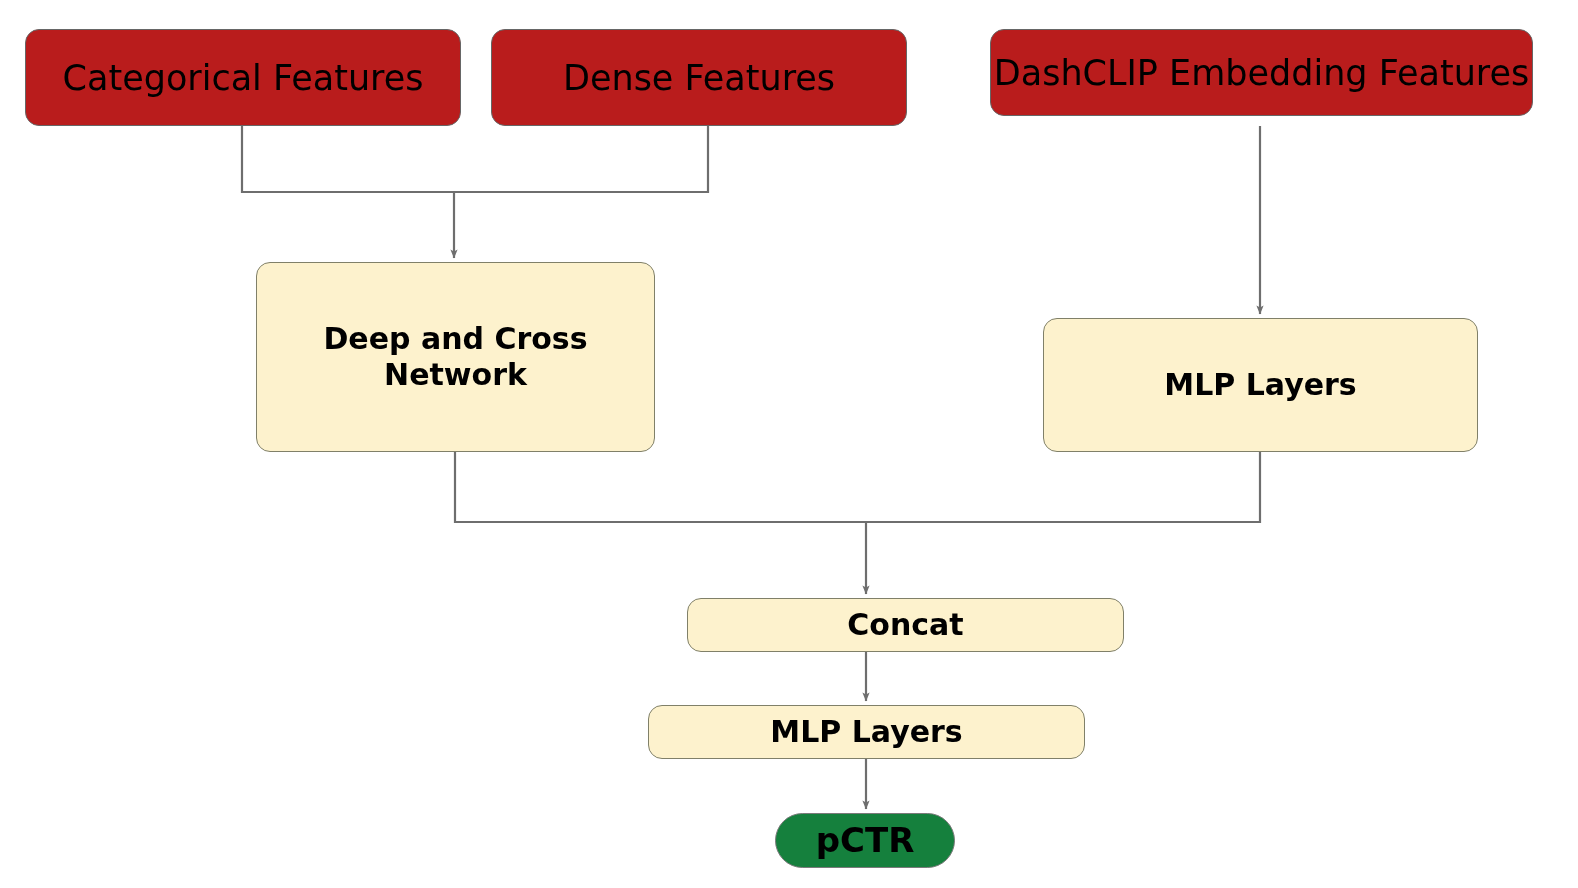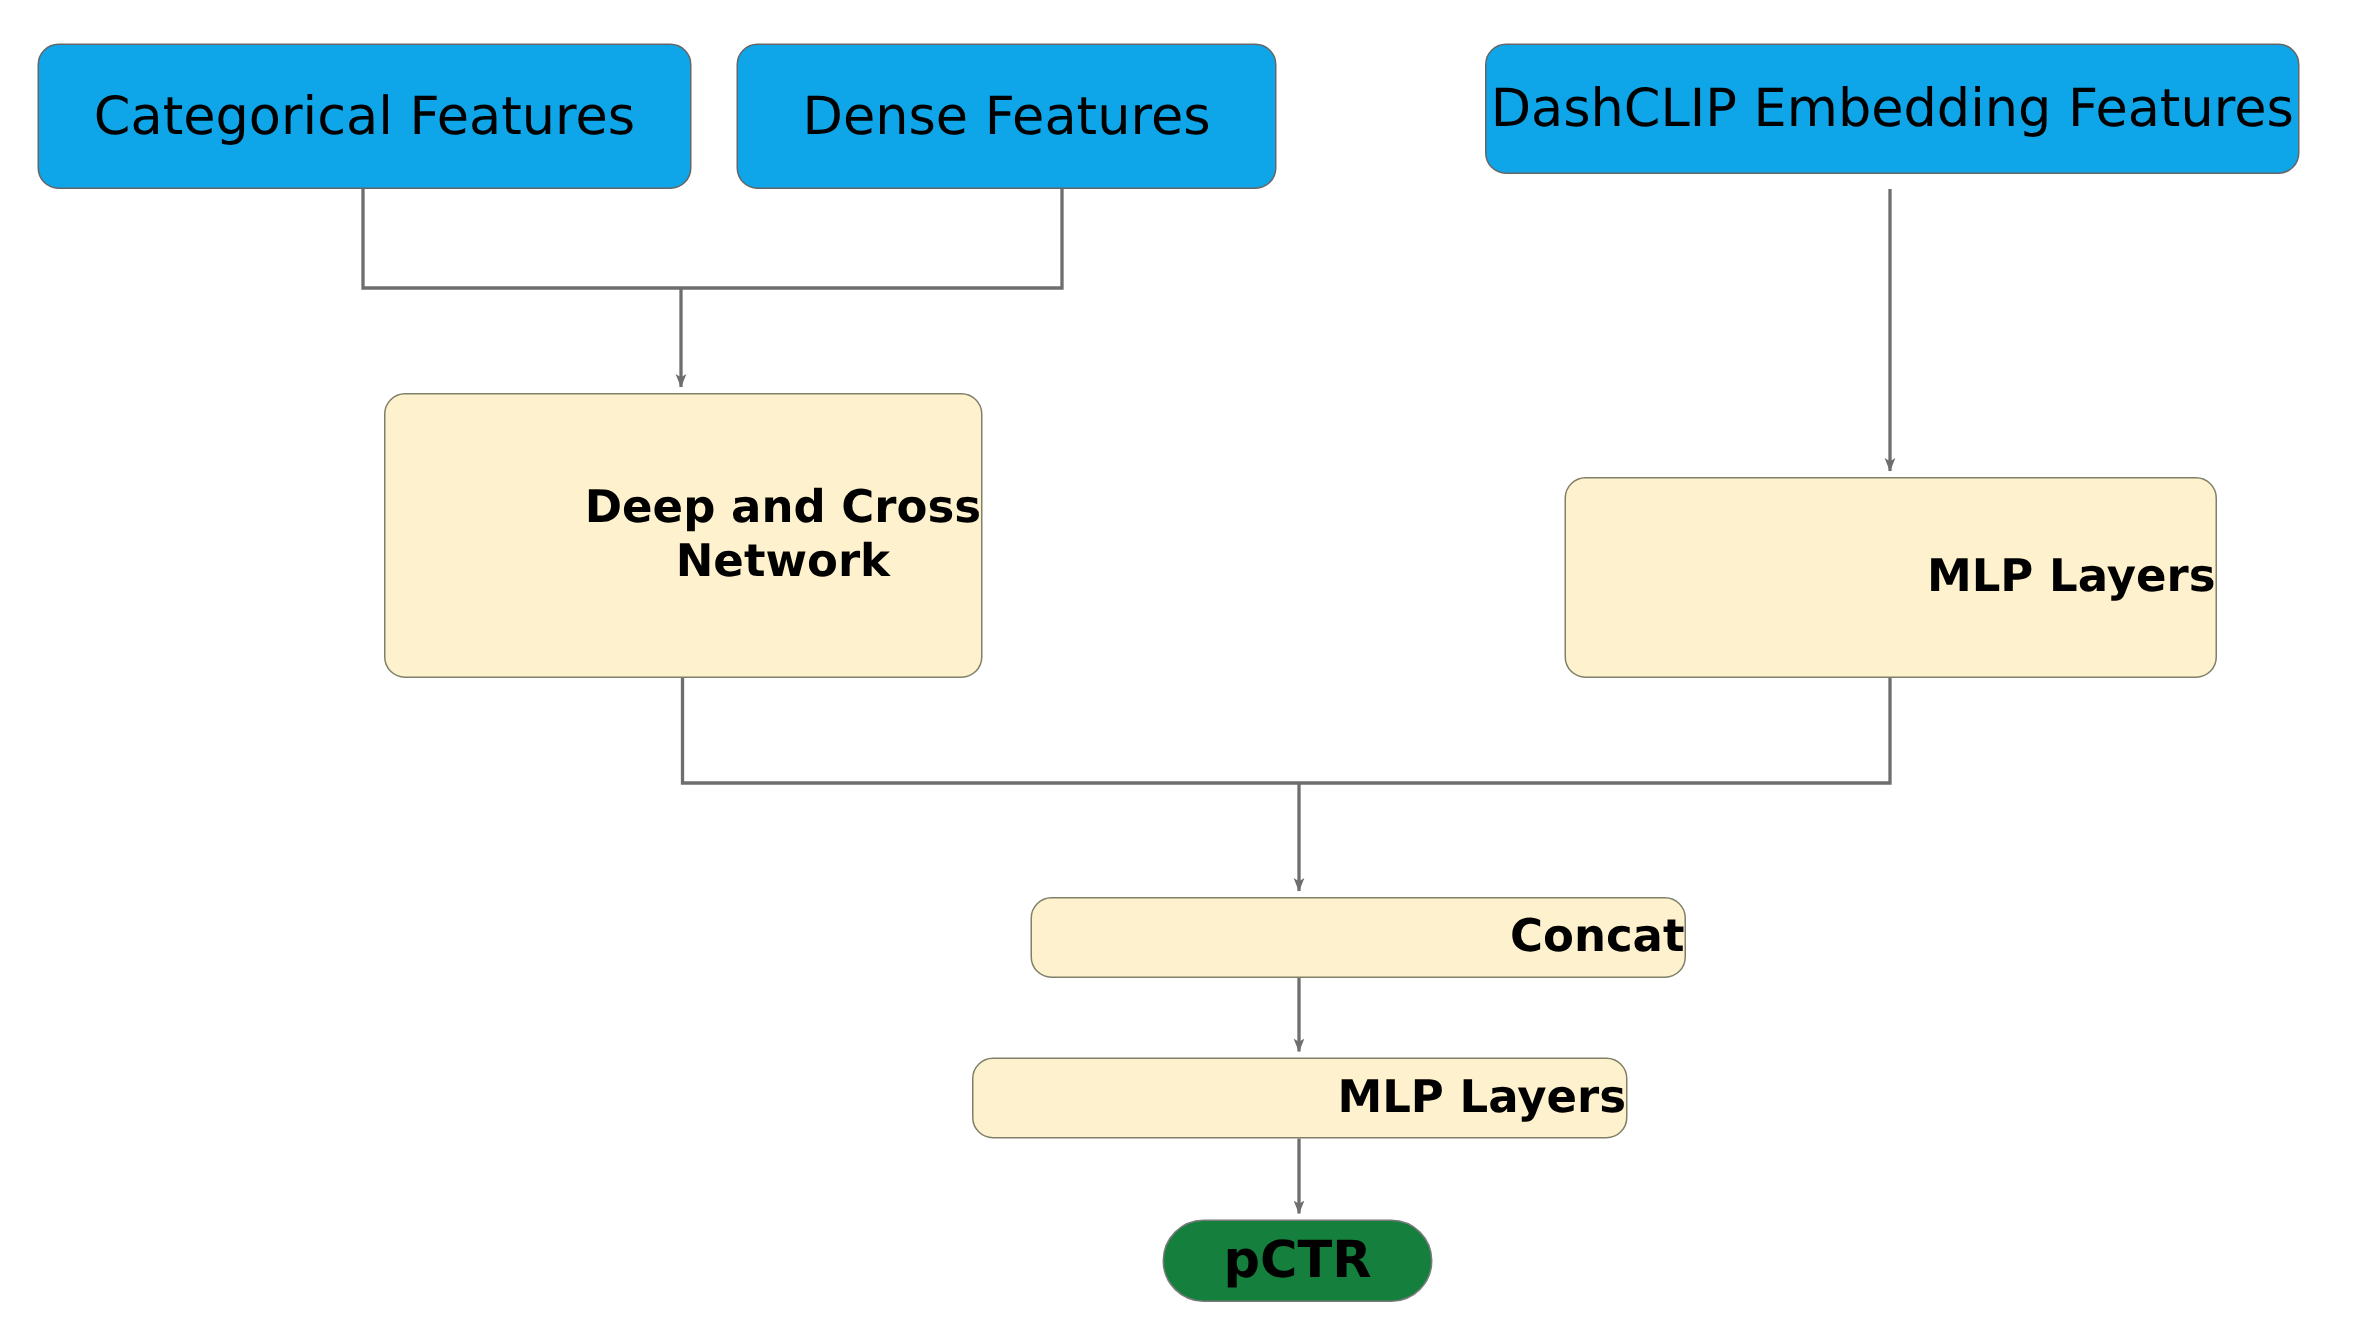--- a/index.html
+++ b/index.html
@@ -31,33 +31,32 @@
     display: flex;
     align-items: center;
     justify-content: center;
     text-align: center;
     color: #000000;
     line-height: 1.2;
     white-space: pre-line;
     z-index: 2;
   }
   .node-input {
-    background: #0ea5e9;
+    background: #b91c1c;
     border: 1.6px solid #666666;
     border-radius: 14px;
     font-size: 35px;
     font-weight: 400;
   }
   .node-process {
     background: #fdf2cd;
     border: 1.6px solid #808069;
     border-radius: 14px;
     font-size: 30px;
     font-weight: 700;
-    justify-content: flex-end;
   }
   .node-output {
     background: #15803d;
     border: 1.6px solid #7a7a7a;
     border-radius: 999px;
     font-size: 34px;
     font-weight: 700;
   }
   .node-label {
     display: block;
@@ -95,21 +94,21 @@
       <path d="M866,652 L866,701" marker-end="url(#arrowhead)"></path>
 
       <path d="M866,759 L866,809" marker-end="url(#arrowhead)"></path>
     </g>
   </svg>
 
   <div class="node node-input" style="left:25px; top:29px; width:436px; height:97px;">
     <span class="node-label">Categorical Features</span>
   </div>
 
-  <div class="node node-input" style="left:491px; top:29px; width:360px; height:97px;">
+  <div class="node node-input" style="left:491px; top:29px; width:416px; height:97px;">
     <span class="node-label">Dense Features</span>
   </div>
 
   <div class="node node-input" style="left:990px; top:29px; width:543px; height:87px;">
     <span class="node-label">DashCLIP Embedding Features</span>
   </div>
 
   <div class="node node-process" style="left:256px; top:262px; width:399px; height:190px;">
     <span class="node-label">Deep and Cross
 Network</span>

